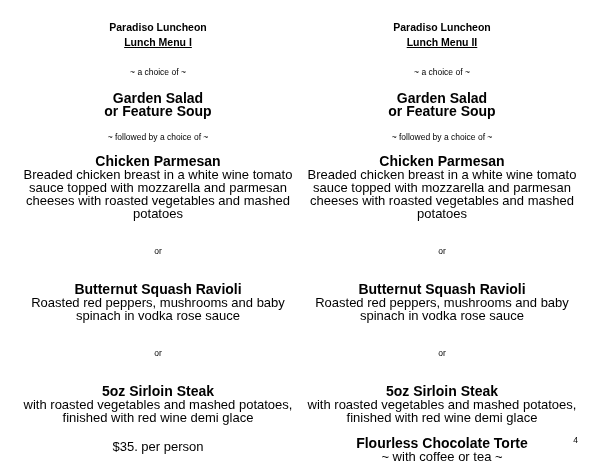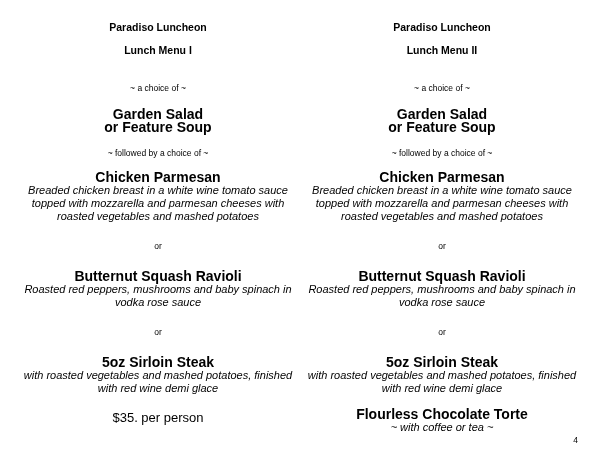--- a/index.html
+++ b/index.html
@@ -34,46 +34,46 @@
   .menu-title {
     font-size: 10.5px;
     font-weight: bold;
     line-height: 15px;
     margin: 0;
   }
   .menu-subtitle {
     font-size: 10.5px;
     font-weight: bold;
     line-height: 15px;
-    margin: 8px;
+    margin: 0;
+    text-decoration: underline;
   }
   .gap-lg { height: 16px; }
   .gap-md { height: 13px; }
   .gap-sm { height: 11px; }
   .note {
     font-size: 8.5px;
     line-height: 13px;
     margin: 0;
   }
   .course-name {
     font-size: 14px;
     font-weight: bold;
     line-height: 13px;
     margin: 0;
   }
   .course-desc {
-    font-size: 11px;
+    font-size: 13px;
     line-height: 13px;
     margin: 0;
-    font-style: italic;
   }
   .or-sep {
     font-size: 8.5px;
     line-height: 13px;
-    margin: 4px;
+    margin: 12px;
   }
   .price {
     font-size: 13px;
     line-height: 13px;
     margin: 0;
   }
   .page-number {
     position: absolute;
     right: 22px;
     bottom: 18px;

